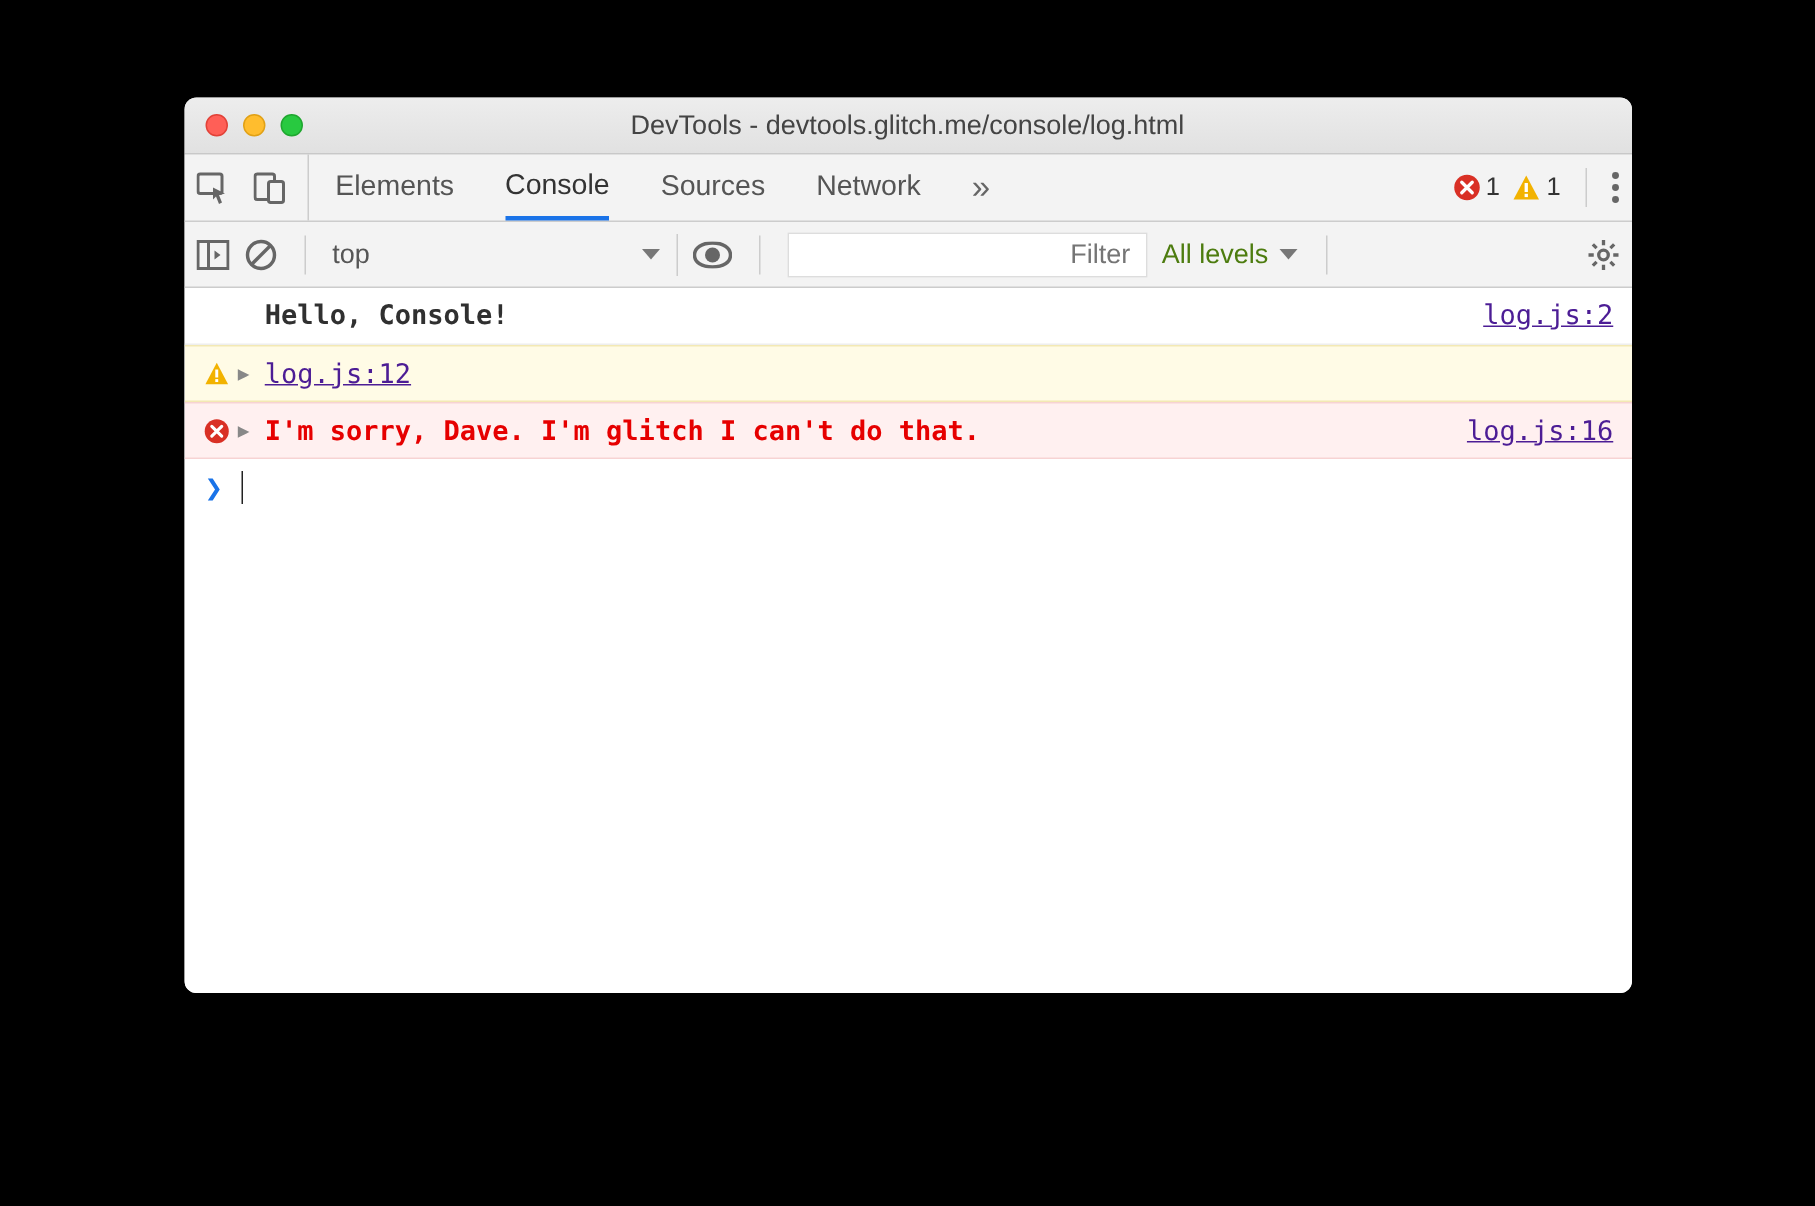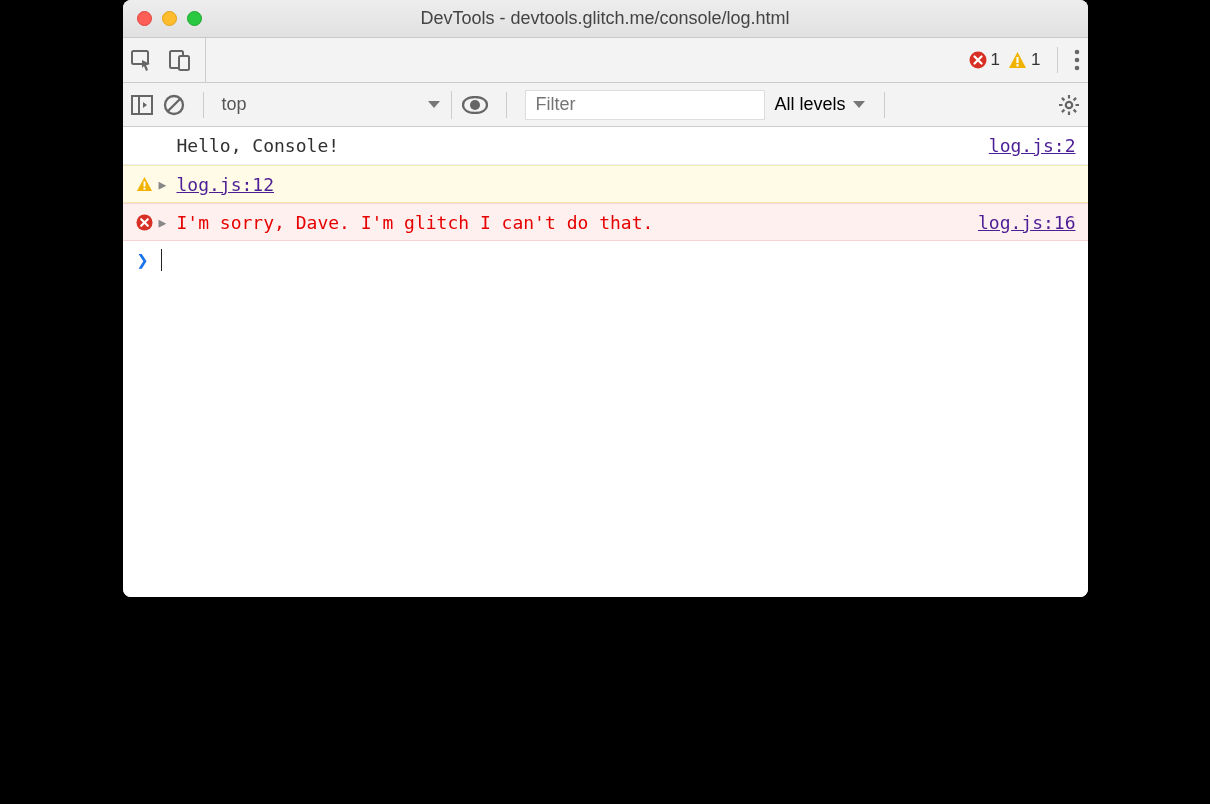--- a/index.html
+++ b/index.html
@@ -7,20 +7,21 @@
     background: #000;
     width: 1210px;
     height: 804px;
     font-family: -apple-system, BlinkMacSystemFont, "Segoe UI", Helvetica, Arial, sans-serif;
     display: flex;
     align-items: flex-start;
     justify-content: center;
   }
   .window {
     position: relative;
+    margin-top: 65px;
     width: 965px;
     height: 597px;
     background: #fff;
     border-radius: 8px;
     box-shadow: 0 20px 60px rgba(0,0,0,0.5);
     overflow: hidden;
     display: flex;
     flex-direction: column;
   }
   .titlebar {
@@ -116,24 +117,25 @@
     padding-right: 10px;
   }
   .filter-input {
     height: 30px;
     border: 1px solid #ddd;
     background: #fff;
     font-size: 18px;
     padding: 0 10px;
     color: #888;
     width: 240px;
+    text-align: right;
   }
   .levels {
     display:flex; gap:6px;
-    color:#000000;
+    color:#4d7c0f;
   }
 
   .console-body {
     flex: 1;
     background: #fff;
     font-family: Menlo, Consolas, monospace;
     font-size: 18px;
     overflow: auto;
   }
   .row {
@@ -145,21 +147,21 @@
   }
   .row .gutter {
     width: 28px;
     display:flex; align-items:center; justify-content:center;
   }
   .row .expand {
     width: 18px;
     color: #888;
     font-size: 13px;
   }
-  .row .msg { flex: 1; white-space: pre; }
+  .row .msg { flex: 1; white-space: pre; font-weight: bold; }
   .row .src {
     color: #4c1d95;
     text-decoration: underline;
     cursor: pointer;
     font-family: Menlo, Consolas, monospace;
   }
   .lvl-log { color: #303030; }
   .lvl-warn {
     background: #fffbe6;
     border-top: 1px solid #f3e9b4;
@@ -205,20 +207,37 @@
             <rect x="1" y="2" width="16" height="13" rx="1.5" fill="none" stroke="#666" stroke-width="2"></rect>
             <path d="M11 11 L19 15 L15 16 L17 21 L15 22 L13 17 L11 19 Z" fill="#666"></path>
           </svg>
       </span>
       <span class="icon">
         <svg width="22" height="22" viewBox="0 0 22 22">
             <rect x="1" y="2" width="13" height="17" rx="1.5" fill="none" stroke="#666" stroke-width="2"></rect>
             <rect x="10" y="7" width="10" height="14" rx="1.5" fill="#f3f3f3" stroke="#666" stroke-width="2"></rect>
           </svg>
       </span>
+    </div>
+    <div class="tabs">
+      <div class="tab">
+          <span>Elements</span>
+        </div>
+      <div class="tab active">
+          <span>Console</span>
+        </div>
+      <div class="tab">
+          <span>Sources</span>
+        </div>
+      <div class="tab">
+          <span>Network</span>
+        </div>
+      <div class="tab" style="font-size:22px;color:#666">
+          <span>»</span>
+        </div>
     </div>
     <div class="tb-right">
       <span class="badge-group">
         <span class="icon">
           <svg width="18" height="18" viewBox="0 0 18 18">
               <circle cx="9" cy="9" r="8.5" fill="#d93025"></circle>
               <path d="M5.5 5.5 L12.5 12.5 M12.5 5.5 L5.5 12.5" stroke="#fff" stroke-width="2.2" stroke-linecap="round"></path>
             </svg>
         </span>
         <span>1</span>

